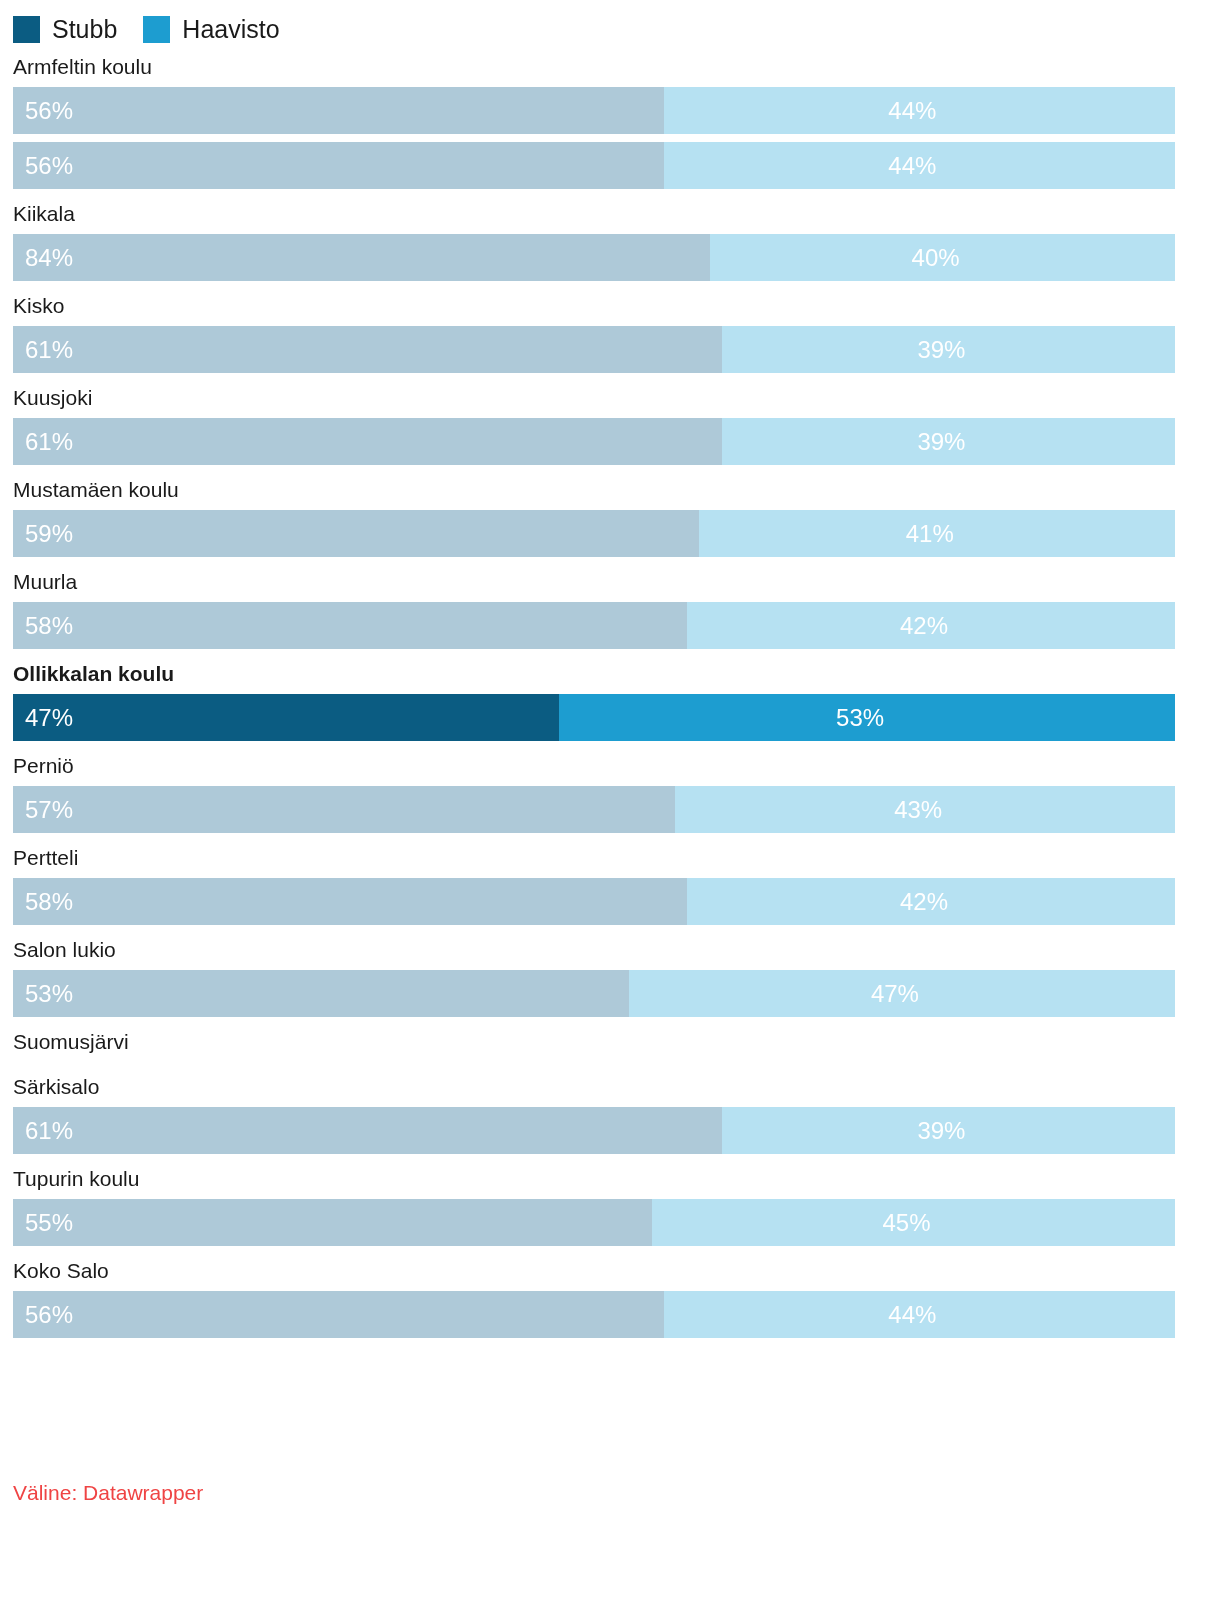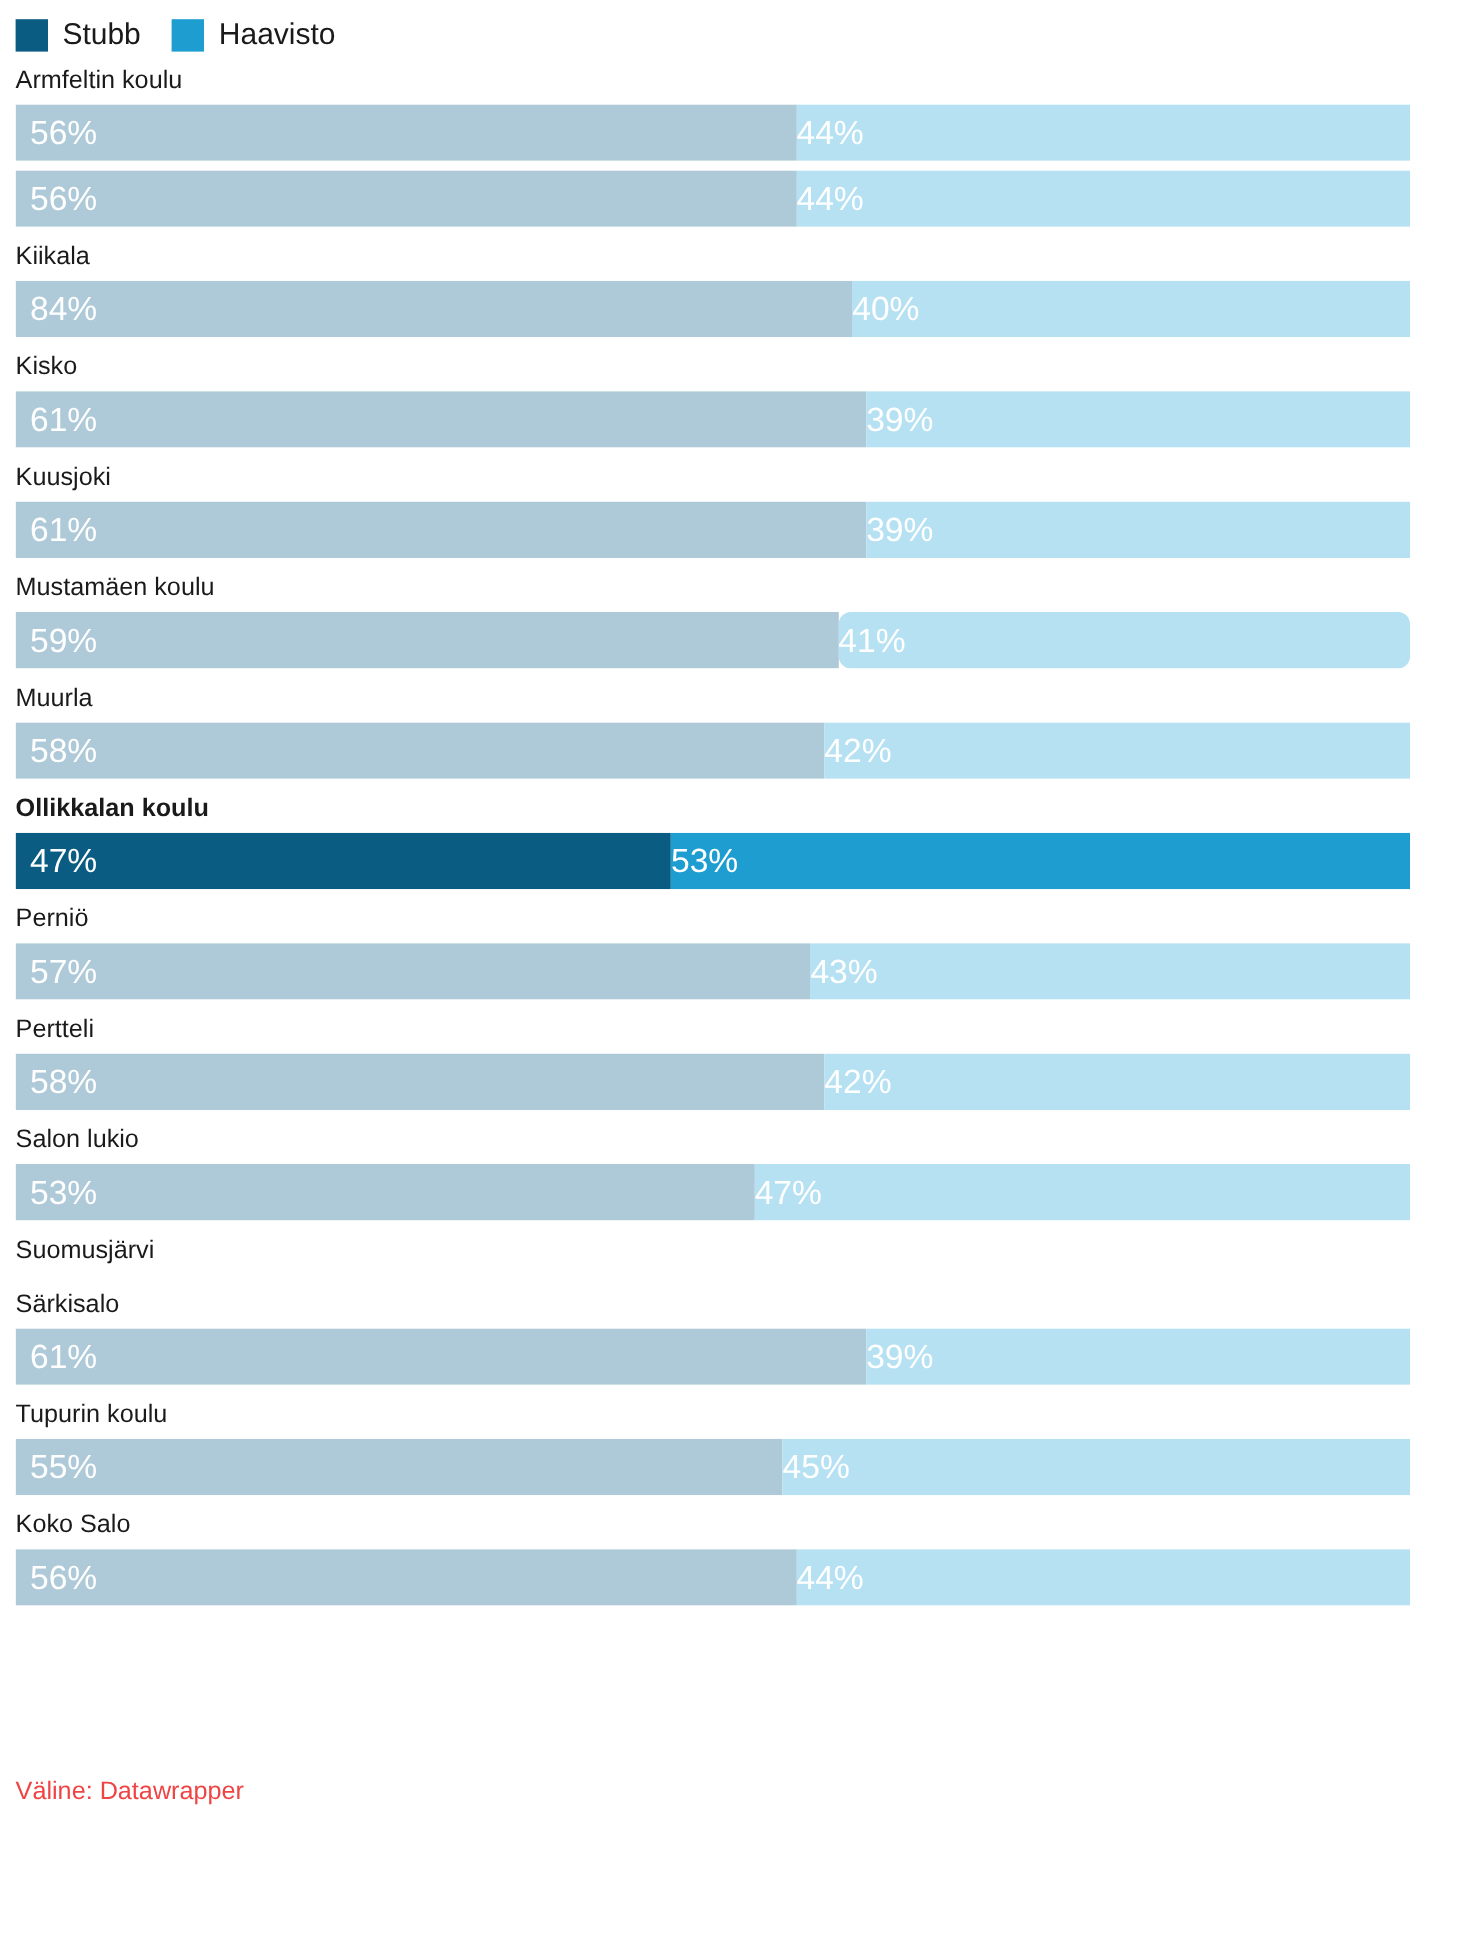--- a/index.html
+++ b/index.html
@@ -78,26 +78,26 @@
     overflow: hidden;
   }
   .seg {
     position: relative;
     height: 100%;
     display: flex;
     align-items: center;
     flex: 0 0 auto;
   }
   .seg-left  { background: #aec9d8; justify-content: flex-start; }
-  .seg-right { background: #b6e1f2; justify-content: flex-start; }
+  .seg-right { background: #b6e1f2; justify-content: center; }
   .row.is-highlight .seg-left  { background: #0b5c82; }
   .row.is-highlight .seg-right { background: #1d9dd0; }
 
   .seg-value {
-    font-size: 28px;
+    font-size: 24px;
     line-height: 47px;
     color: #ffffff;
     white-space: nowrap;
   }
   .seg-left .seg-value  { padding-left: 12px; }
   .seg-right .seg-value { padding-right: 14px; }
 
   
   .footer {
     position: absolute;
@@ -179,21 +179,21 @@
             <span class="seg-value">39%</span>
           </div>
         </div>
       </div>
       <div class="row">
         <div class="row-label">Mustamäen koulu</div>
         <div class="bar">
           <div class="seg seg-left" style="width: 59%;">
             <span class="seg-value">59%</span>
           </div>
-          <div class="seg seg-right" style="width: 41%; border-radius: 10px;">
+          <div class="seg seg-right" style="width: 41%;">
             <span class="seg-value">41%</span>
           </div>
         </div>
       </div>
       <div class="row">
         <div class="row-label">Muurla</div>
         <div class="bar">
           <div class="seg seg-left" style="width: 58%;">
             <span class="seg-value">58%</span>
           </div>

